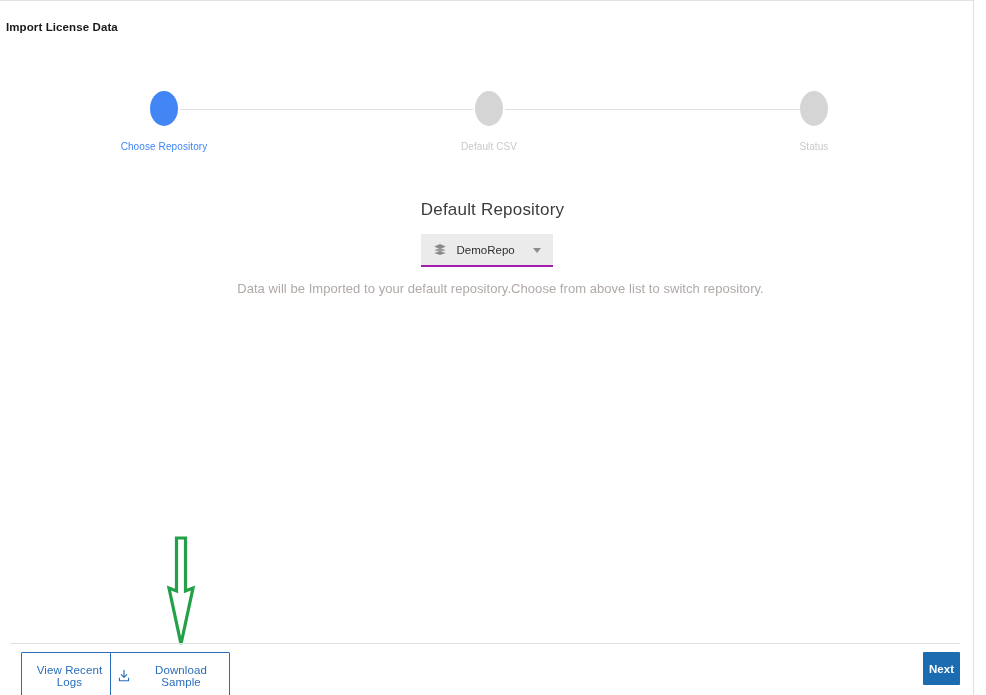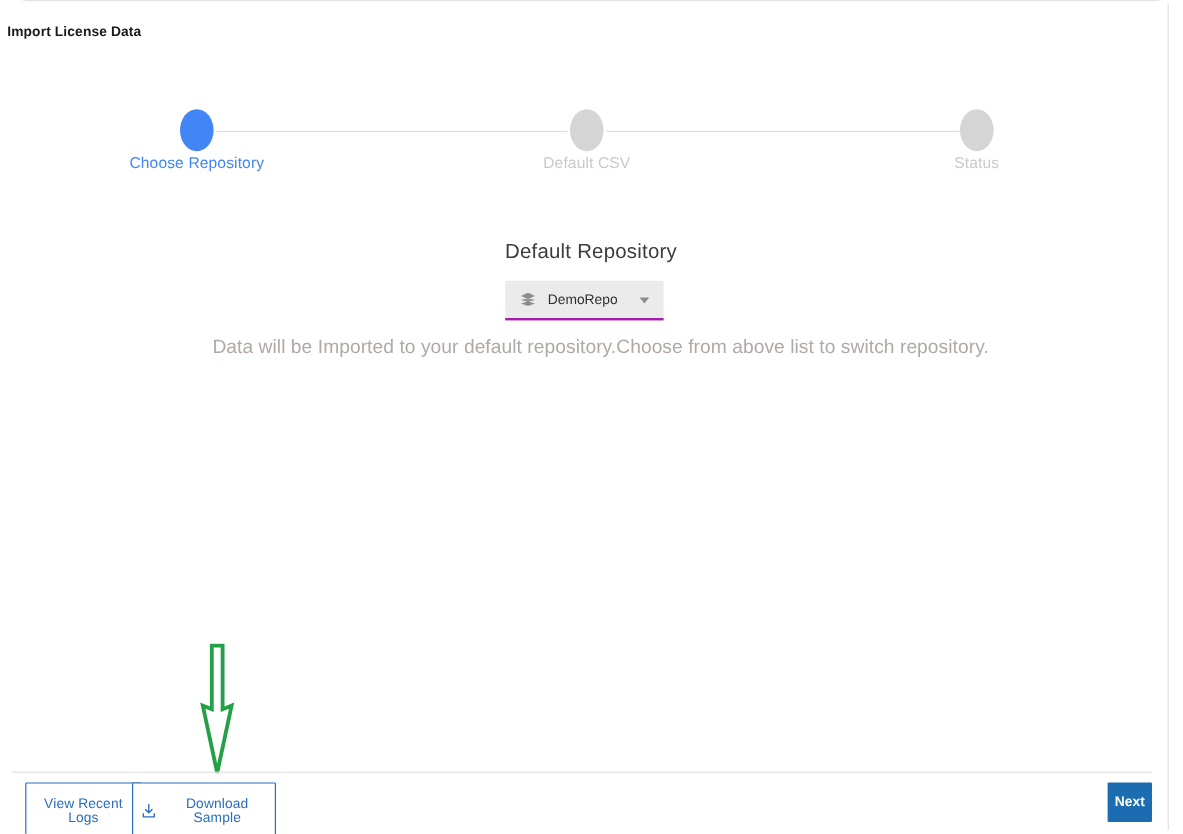--- a/index.html
+++ b/index.html
@@ -11,21 +11,20 @@
     font-family: "Liberation Sans", sans-serif;
     -webkit-font-smoothing: antialiased;
   }
   #page {
     position: relative;
     width: 986px;
     height: 695px;
     background: #ffffff;
     overflow: hidden;
     box-sizing: border-box;
-    border-radius: 24px;
   }
   
   .frame-top {
     position: absolute;
     left: 0; top: 0;
     width: 974px;
     height: 1px;
     background: #e3e3e3;
   }
   .frame-right {
@@ -74,22 +73,22 @@
   .step-3 { left: 814px; }
   .step-dot {
     width: 28px;
     height: 35px;
     border-radius: 50%;
     margin: 6px auto 0;
   }
   .step-dot.active { background: #4285f4; }
   .step-dot.inactive { background: #d5d5d5; }
   .step-label {
-    margin-top: 2px;
-    font-size: 13px;
+    margin-top: 15px;
+    font-size: 10px;
     letter-spacing: 0.1px;
   }
   .step-label.active { color: #4285f4; }
   .step-label.inactive { color: #c9c9c9; }
 
   
   .repo-section {
     position: absolute;
     left: 0;
     top: 200px;
@@ -136,21 +135,21 @@
     right: 12px;
     top: 50%;
     margin-top: -2px;
     width: 0; height: 0;
     border-left: 4.5px solid transparent;
     border-right: 4.5px solid transparent;
     border-top: 5px solid #8c8c8c;
   }
   .repo-help {
     margin-top: 14px;
-    font-size: 16px;
+    font-size: 13px;
     color: #b0a9a6;
     letter-spacing: 0.05px;
     margin-left: 28px;
   }
 
   
   .annotation-arrow {
     position: absolute;
     left: 163px;
     top: 536px;

